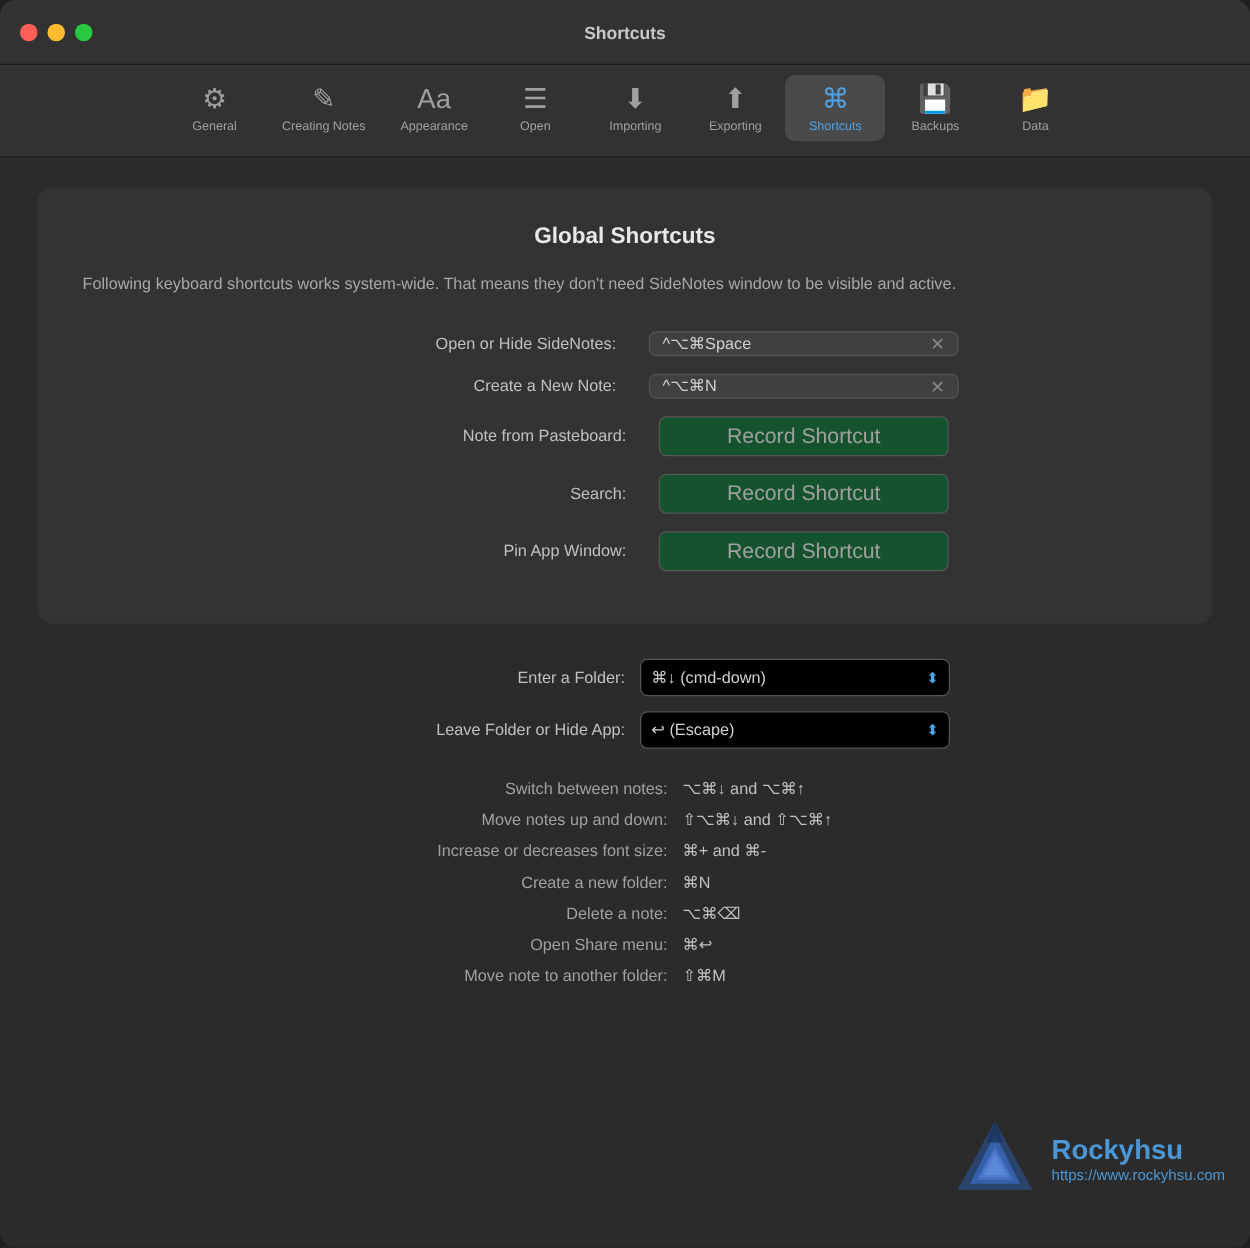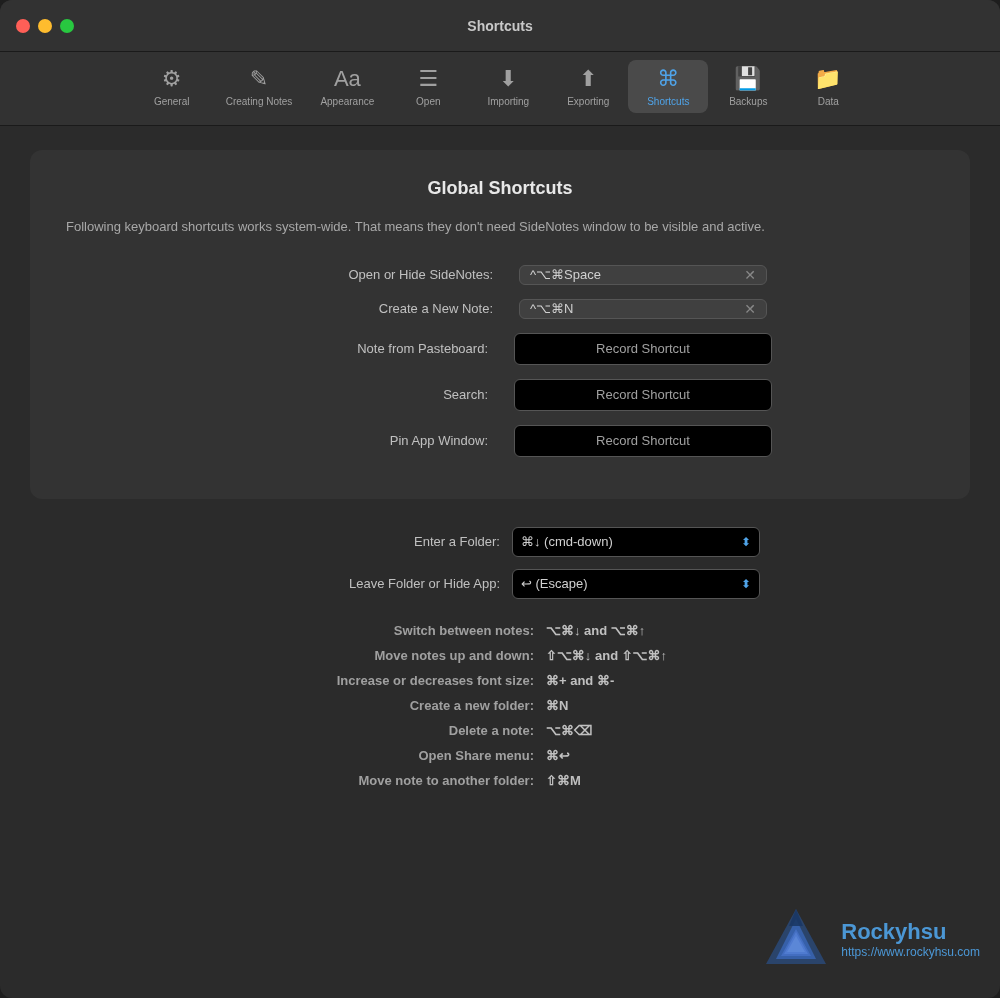--- a/index.html
+++ b/index.html
@@ -147,30 +147,30 @@
       font-size: 13px;
       color: #d0d0d0;
     }
     .shortcut-input .clear-btn {
       font-size: 14px;
       color: #888;
       cursor: pointer;
       line-height: 1;
     }
     .record-btn {
-      background: #000000;
+      background: #14532d;
       border: 1px solid #555;
       border-radius: 6px;
       height: 32px;
-      width: 258px;
-      display: flex;
-      align-items: center;
-      justify-content: center;
-      cursor: pointer;
-      font-size: 13px;
+      width: 232px;
+      display: flex;
+      align-items: center;
+      justify-content: center;
+      cursor: pointer;
+      font-size: 17px;
       color: #a0a0a0;
     }
     
     .dropdown-section {
       padding: 0 30px;
       margin-bottom: 24px;
     }
     .dropdown-row {
       display: flex;
       align-items: center;
@@ -211,21 +211,20 @@
     
     .info-section {
       padding: 0 30px;
     }
     .info-row {
       display: flex;
       align-items: center;
       justify-content: center;
       margin-bottom: 10px;
       gap: 12px;
-      font-weight: bold;
     }
     .info-label {
       font-size: 13px;
       color: #a0a0a0;
       text-align: right;
       width: 300px;
       flex-shrink: 0;
     }
     .info-value {
       font-size: 13px;
@@ -406,21 +405,21 @@
           <span class="info-label">Open Share menu:</span>
           <span class="info-value">⌘↩</span>
         </div>
         <div class="info-row">
           <span class="info-label">Move note to another folder:</span>
           <span class="info-value">⇧⌘M</span>
         </div>
       </div>
     </div>
 
-    <div class="watermark" style="position:absolute; bottom:24px; right:20px; display:flex; align-items:center; gap:10px;">
+    <div class="watermark" style="position:absolute; bottom:36px; right:20px; display:flex; align-items:center; gap:10px;">
 
       <svg class="watermark-logo" width="70" height="70" viewBox="0 0 70 70">
 
         <polygon points="35,5 65,60 5,60" fill="#2a4a7a" opacity="0.9"></polygon>
         <polygon points="35,15 55,55 15,55" fill="#3a6abf" opacity="0.9"></polygon>
         <polygon points="35,25 50,52 20,52" fill="#4a7ad8" opacity="0.8"></polygon>
 
         <polygon points="35,28 47,50 23,50" fill="#5a8ae8" opacity="0.7"></polygon>
         <polygon points="35,32 44,48 26,48" fill="#6a9af0" opacity="0.6"></polygon>
 

